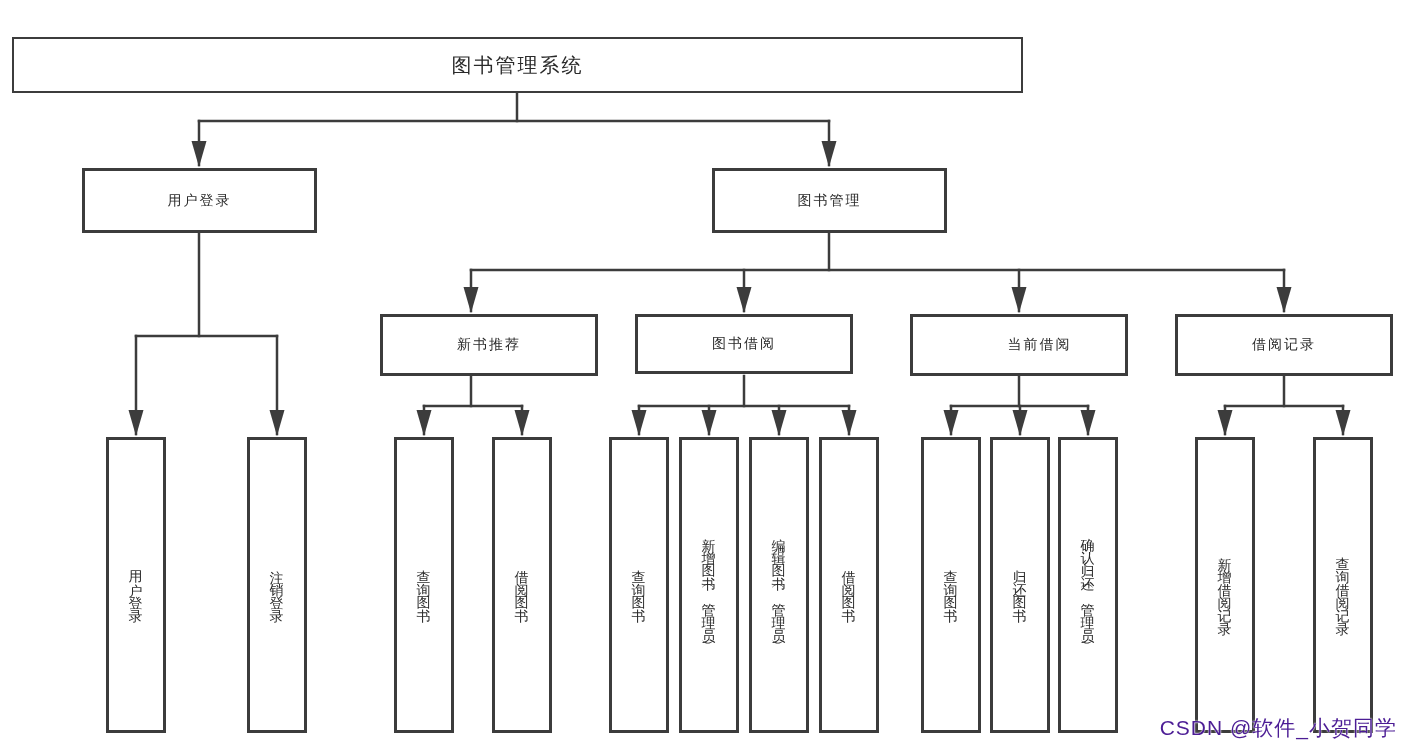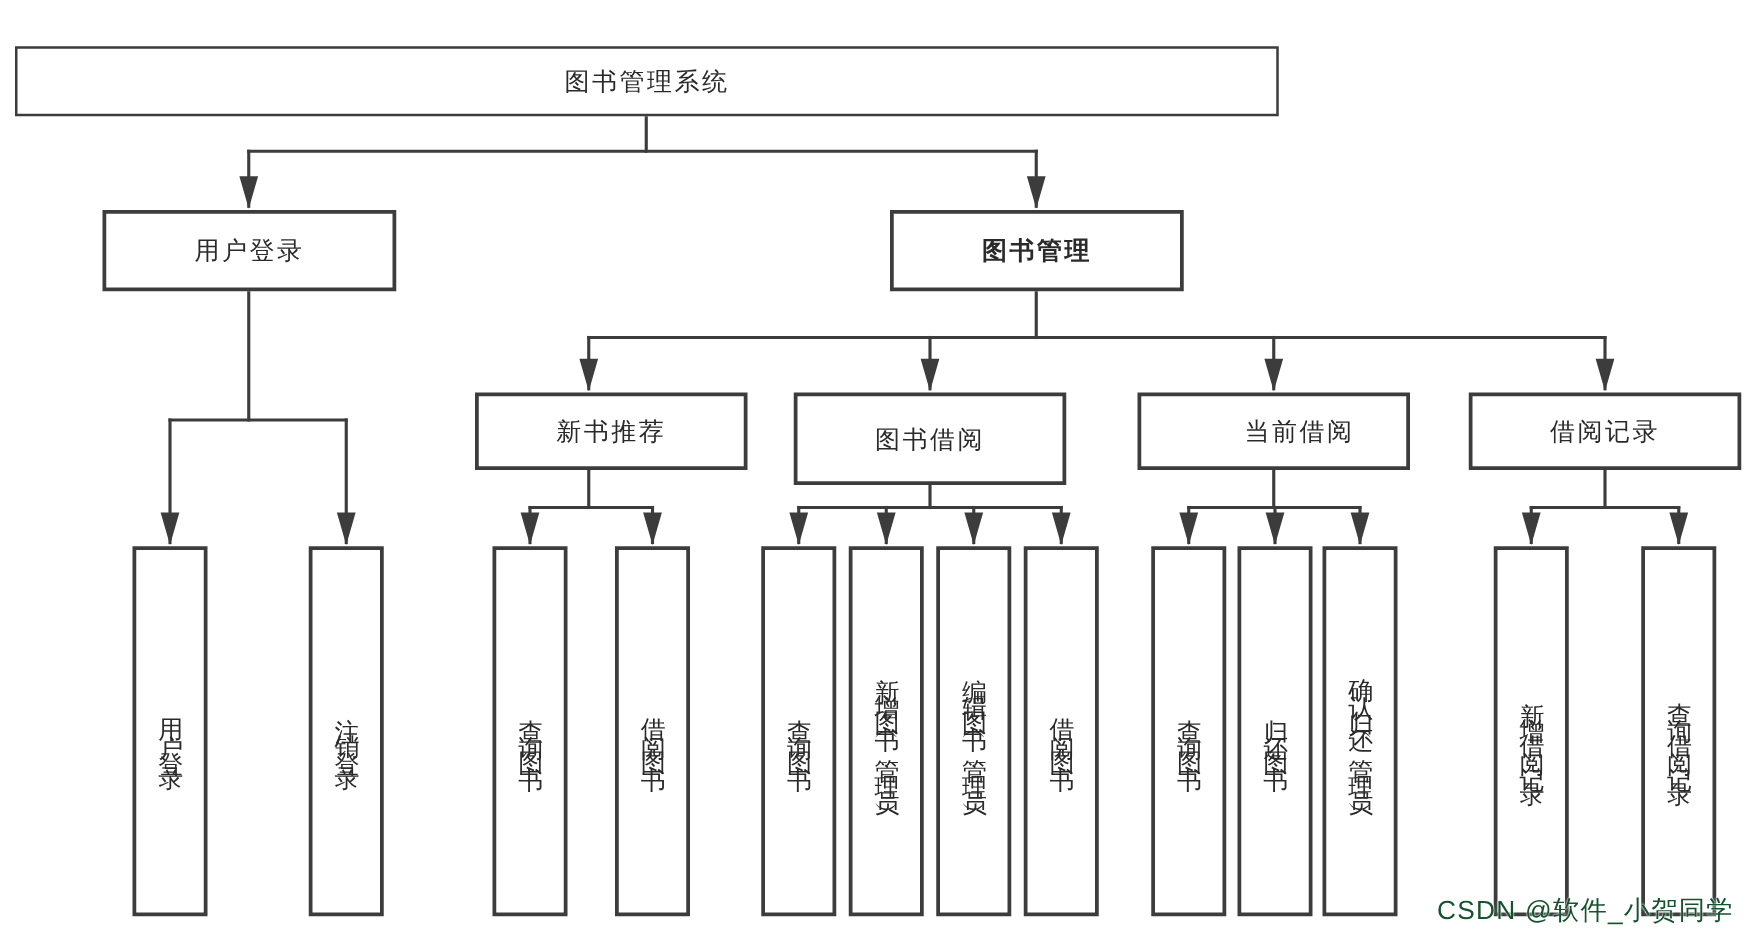--- a/index.html
+++ b/index.html
@@ -13,38 +13,38 @@
   }
   .wires { position:absolute; left:0; top:0; z-index:0; }
   .wires line { stroke:#3c3c3c; stroke-width:2.5; stroke-linecap:square; }
   .wires polygon { fill:#3c3c3c; }
   .node {
     position:absolute;
     box-sizing:border-box;
     border:3px solid #3c3c3c;
     background:#ffffff;
     display:flex; align-items:center; justify-content:center;
-    font-size:20px;
+    font-size:14px;
     letter-spacing:2px;
     z-index:1;
     white-space:nowrap;
   }
   .node-root { border-width:2px; font-size:20px;margin-top:24px; }
   .vnode {
     writing-mode:vertical-rl;
     text-orientation:mixed;
     letter-spacing:13px;
     line-height:1;
     white-space:normal;
   }
   .watermark {
     position:absolute;
-    right:18px; bottom:5px;
+    right:8px; bottom:5px;
     font-size:21px;
-    color:#14532d;
+    color:#4c1d95;
     letter-spacing:1px;
     text-shadow:0 0 2px #ffffff, 0 0 1px #ffffff;
     z-index:2;
   }
 </style>
 </head>
 <body>
 
 <div class="canvas">
 
@@ -120,24 +120,24 @@
       <line x1="1225" y1="406" x2="1225" y2="434"></line>
       <line x1="1343" y1="406" x2="1343" y2="434"></line>
       <polygon points="1225,436 1217.5,410 1232.5,410"></polygon>
       <polygon points="1343,436 1335.5,410 1350.5,410"></polygon>
     </g>
   </svg>
 
   <div class="node node-root" style="left:12px; top:13px; width:1011px; height:56px;">图书管理系统</div>
 
   <div class="node" style="left:82px; top:168px; width:235px; height:65px;">用户登录</div>
-  <div class="node" style="left:712px; top:168px; width:235px; height:65px;font-weight:bold;">图书管理</div>
+  <div class="node" style="left:712px; top:168px; width:235px; height:65px;">图书管理</div>
 
   <div class="node" style="left:380px; top:314px; width:218px; height:62px;">新书推荐</div>
-  <div class="node" style="left:635px; top:314px; width:218px; height:74px;">图书借阅</div>
+  <div class="node" style="left:635px; top:314px; width:218px; height:60px;">图书借阅</div>
   <div class="node" style="left:910px; top:314px; width:218px; height:62px;padding-left:41px;">当前借阅</div>
   <div class="node" style="left:1175px; top:314px; width:218px; height:62px;">借阅记录</div>
 
   <div class="node vnode" style="left:106px; top:437px; width:60px; height:296px;">用户登录</div>
   <div class="node vnode" style="left:247px; top:437px; width:60px; height:296px;">注销登录</div>
 
   <div class="node vnode" style="left:394px; top:437px; width:60px; height:296px;">查询图书</div>
   <div class="node vnode" style="left:492px; top:437px; width:60px; height:296px;">借阅图书</div>
 
   <div class="node vnode" style="left:609px; top:437px; width:60px; height:296px;">查询图书</div>

